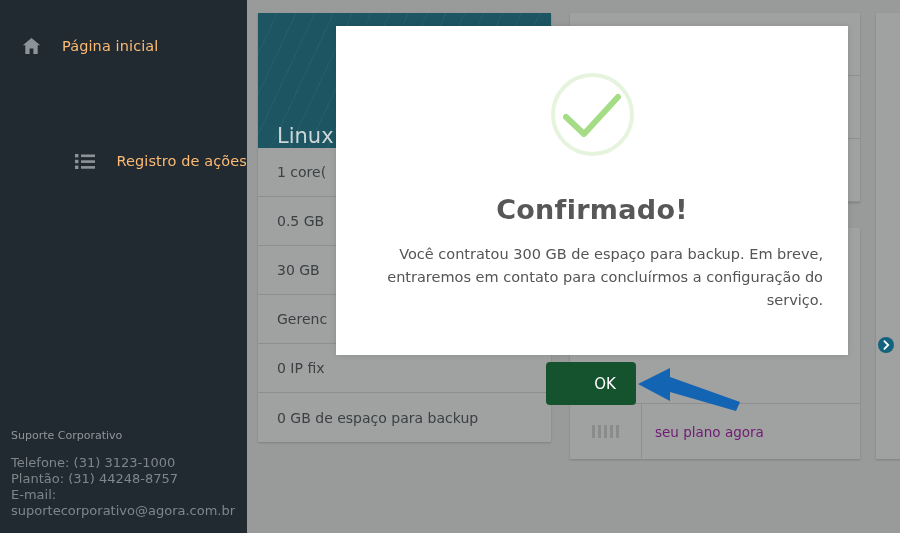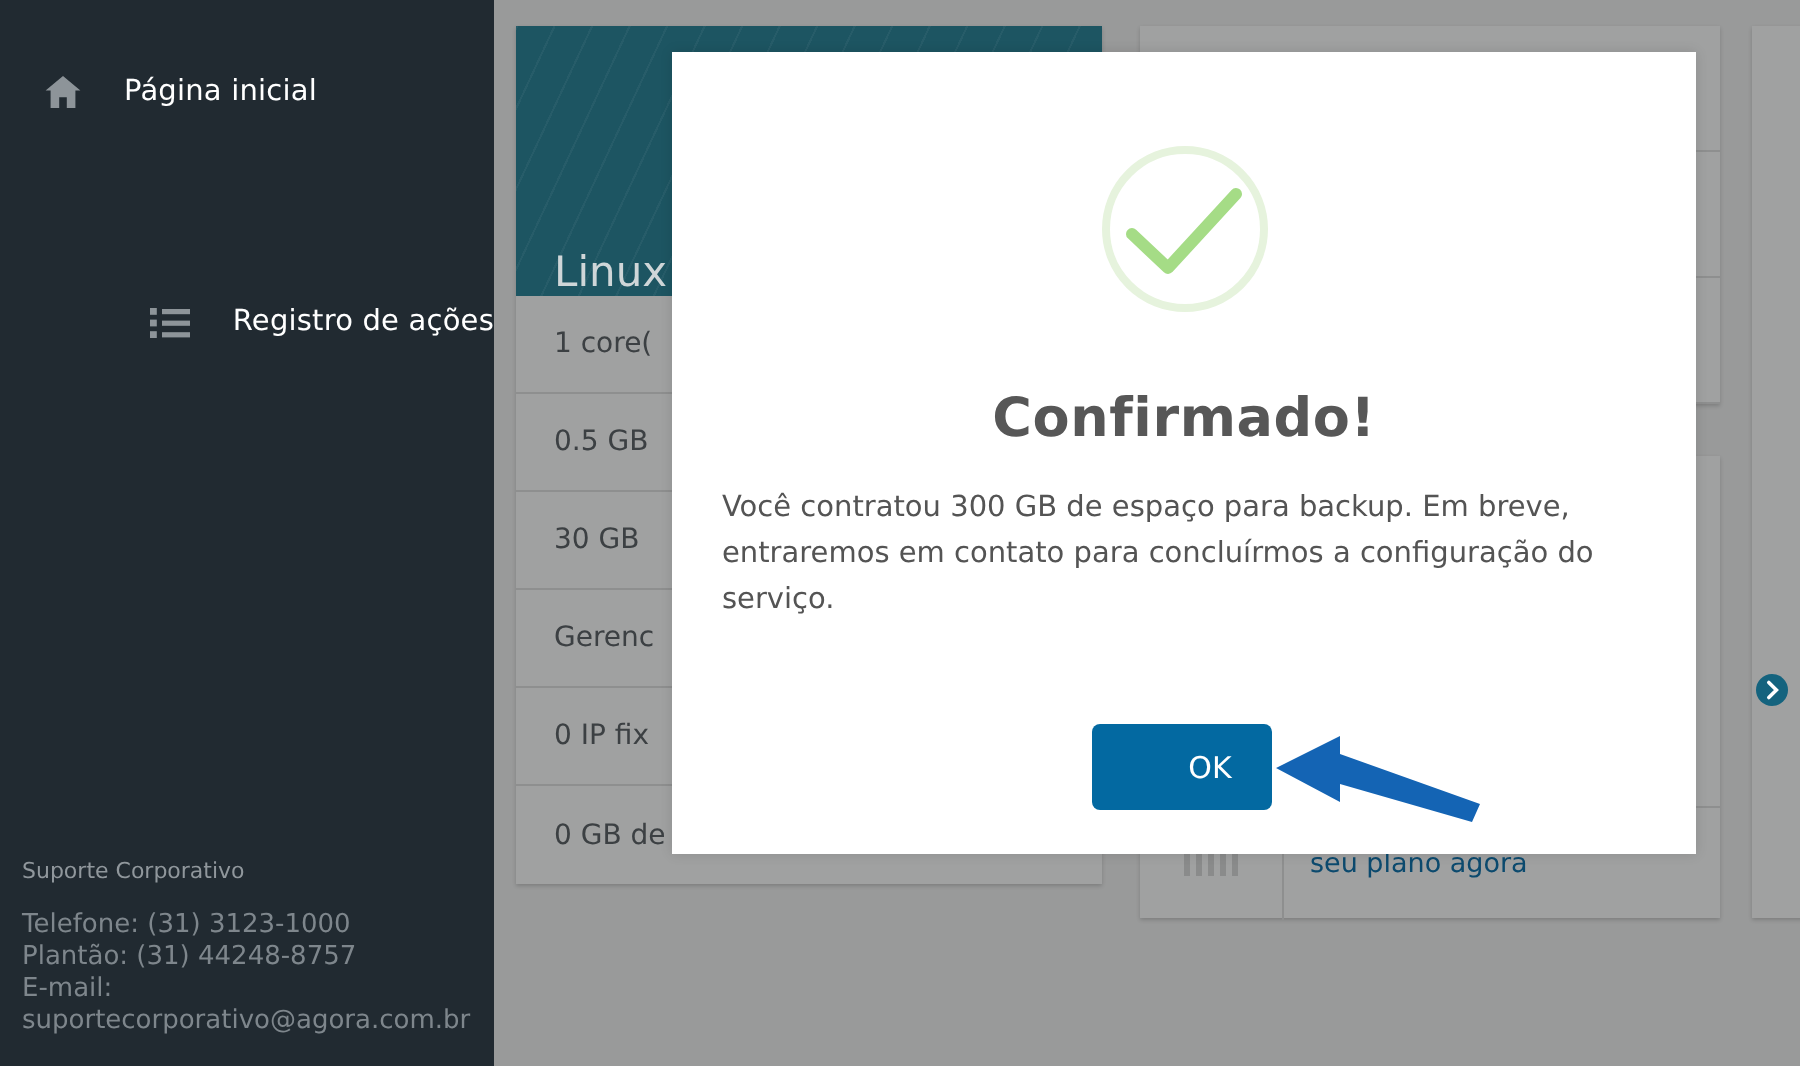--- a/index.html
+++ b/index.html
@@ -19,21 +19,21 @@
   .nav-item {
     position:absolute; left:0; width:247px; height:44px;
     display:flex; align-items:center;
   }
   .nav-icon {
     width:62px; display:flex; align-items:center; justify-content:center;
     color:#8d9499;
   }
   .nav-icon svg { display:block; }
   .nav-label {
-    font-size:14.5px; color:#ffffff; letter-spacing:0.1px;
+    font-size:14.5px; color:#fdba74; letter-spacing:0.1px;
     font-family:"DejaVu Sans", sans-serif;
   }
 
   #support {
     position:absolute; left:11px; bottom:14px; width:236px;
   }
   #support-title {
     font-size:11px; color:#90979c; margin-bottom:13px;
   }
   .support-line {
@@ -104,58 +104,58 @@
     width:72px; display:flex; align-items:center; justify-content:center;
     height:56px; border-right:1px solid #8e8f8f;
   }
   #barcode-icon {
     display:flex; gap:3px; align-items:center;
   }
   #barcode-icon i {
     display:block; width:3px; height:13px; background:#8a8b8b;
   }
   #plan-now-text {
-    font-size:13.5px; color:#0c4a6e; padding-left:13px;
+    font-size:13.5px; color:#701a75; padding-left:13px;
   }
 
   
   #card-right {
     position:absolute; left:629px; top:13px; width:105px; height:446px;
     background:#a0a1a1;
     box-shadow:0 1px 2px rgba(0,0,0,0.18);
   }
 
   
   #modal {
-    position:absolute; left:336px; top:26px; width:512px; height:401px;
+    position:absolute; left:336px; top:26px; width:512px; height:329px;
     background:#ffffff;
     z-index:20;
     box-shadow:0 0 6px rgba(0,0,0,0.12);
     display:flex; flex-direction:column; align-items:center;
   }
   #check-circle {
     margin-top:47px;
     width:83px; height:83px; border-radius:50%;
     border:4px solid #e6f3dd;
     display:flex; align-items:center; justify-content:center;
   }
   #check-circle svg { display:block; }
   #modal-title {
     margin-top:38px;
     font-size:27px; font-weight:bold; color:#575757;
     letter-spacing:0.3px;
   }
   #modal-text {
     margin-top:18px; width:462px;
-    text-align:left; font-size:14.5px; color:#545454; line-height:23px;
+    text-align:right; font-size:14.5px; color:#545454; line-height:23px;
   }
   #ok-button {
     position:absolute; left:210px; top:336px;
     width:90px; height:43px;
-    background:#0369a1; color:#ffffff;
+    background:#14532d; color:#ffffff;
     border:none; border-radius:4px;
     font-size:15px; font-family:"DejaVu Sans", sans-serif;
     cursor:pointer;
     display:flex; align-items:center; justify-content:center;padding-left:28px;
   }
 
   
   #arrow {
     position:absolute; left:636px; top:360px;
     z-index:40; pointer-events:none;

